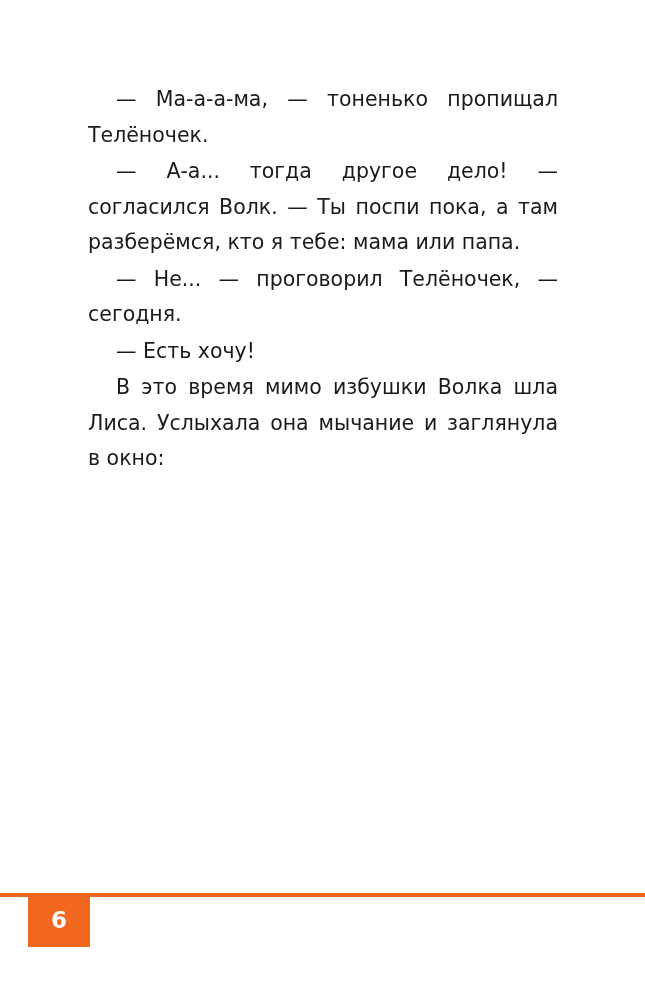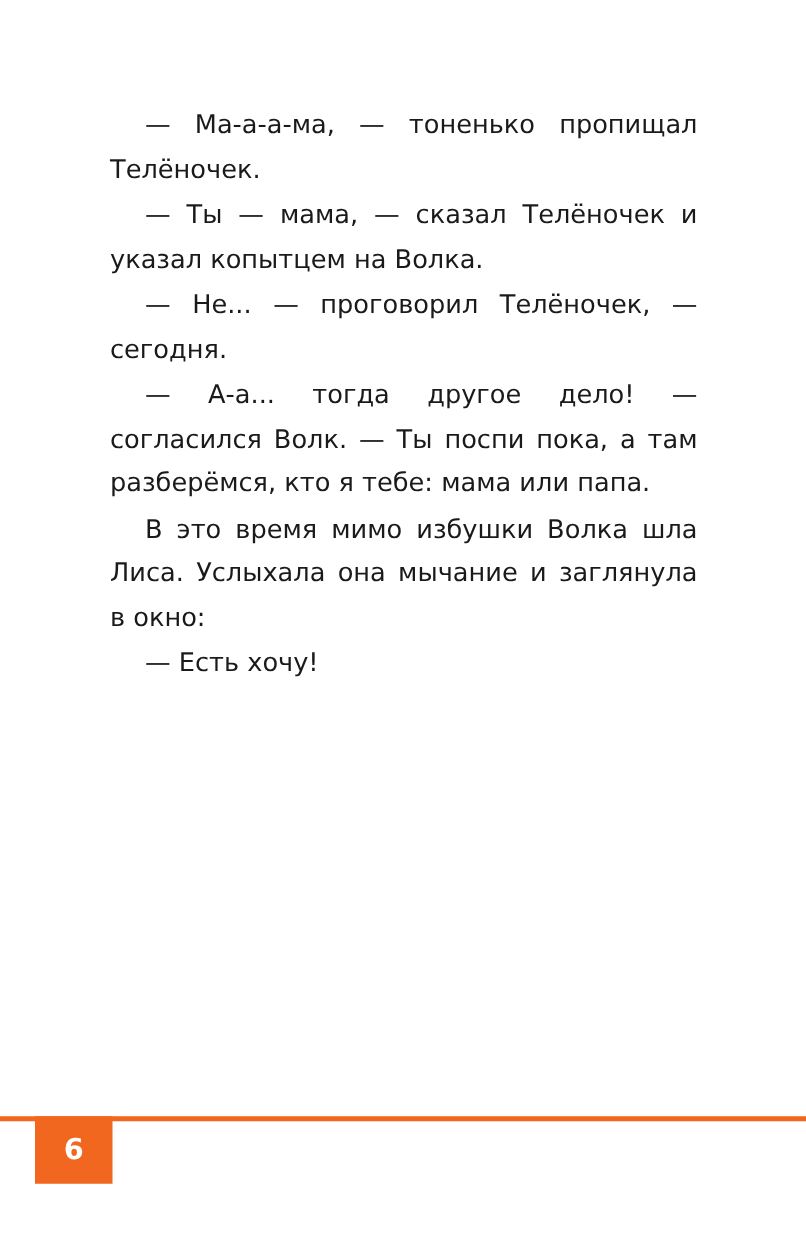--- a/index.html
+++ b/index.html
@@ -71,25 +71,24 @@
     line-height: 1;
   }
 </style>
 </head>
 <body>
 
 <div class="page">
 
   <div class="text-column">
     <p class="para">— Ма-а-а-ма, — тоненько пропищал Телёночек.</p>
-    <p class="para">— Ты — мама, — сказал Телёночек и указал копытцем на Волка.</p>
+    <p class="para">— А-а... тогда другое дело! — согласился Волк. — Ты поспи пока, а там разберёмся, кто я тебе: мама или папа.</p>
     <p class="para">— Не... — проговорил Телёночек, — сегодня.</p>
-    <p class="para">— А-а... тогда другое дело! — согласился Волк. — Ты поспи пока, а там разберёмся, кто я тебе: мама или папа.</p>
+    <p class="para">— Есть хочу!</p>
     <p class="para">В это время мимо избушки Волка шла Лиса. Услыхала она мычание и заглянула в окно:</p>
-    <p class="para">— Есть хочу!</p>
   </div>
 
   <div class="footer-block">
     <div class="orange-rule"></div>
     <div class="page-number-box">
       <span class="page-number">6</span>
     </div>
   </div>
 
 </div>

